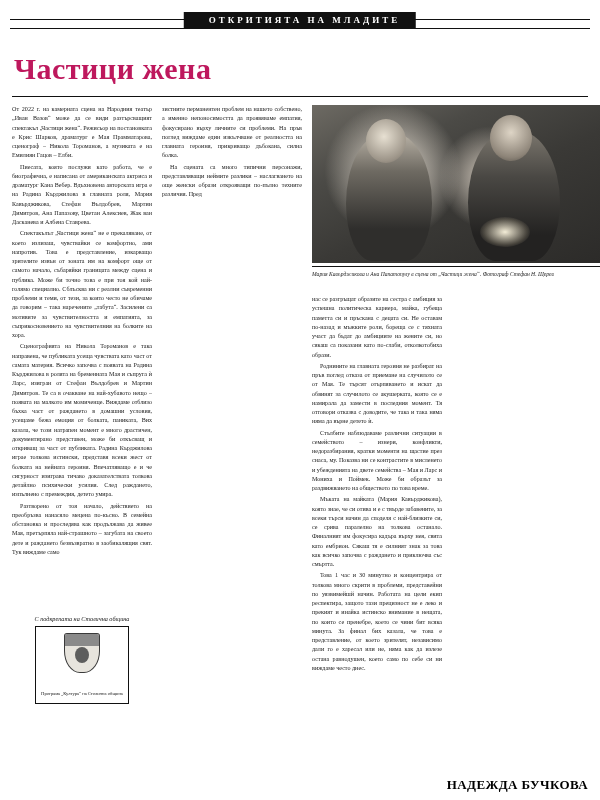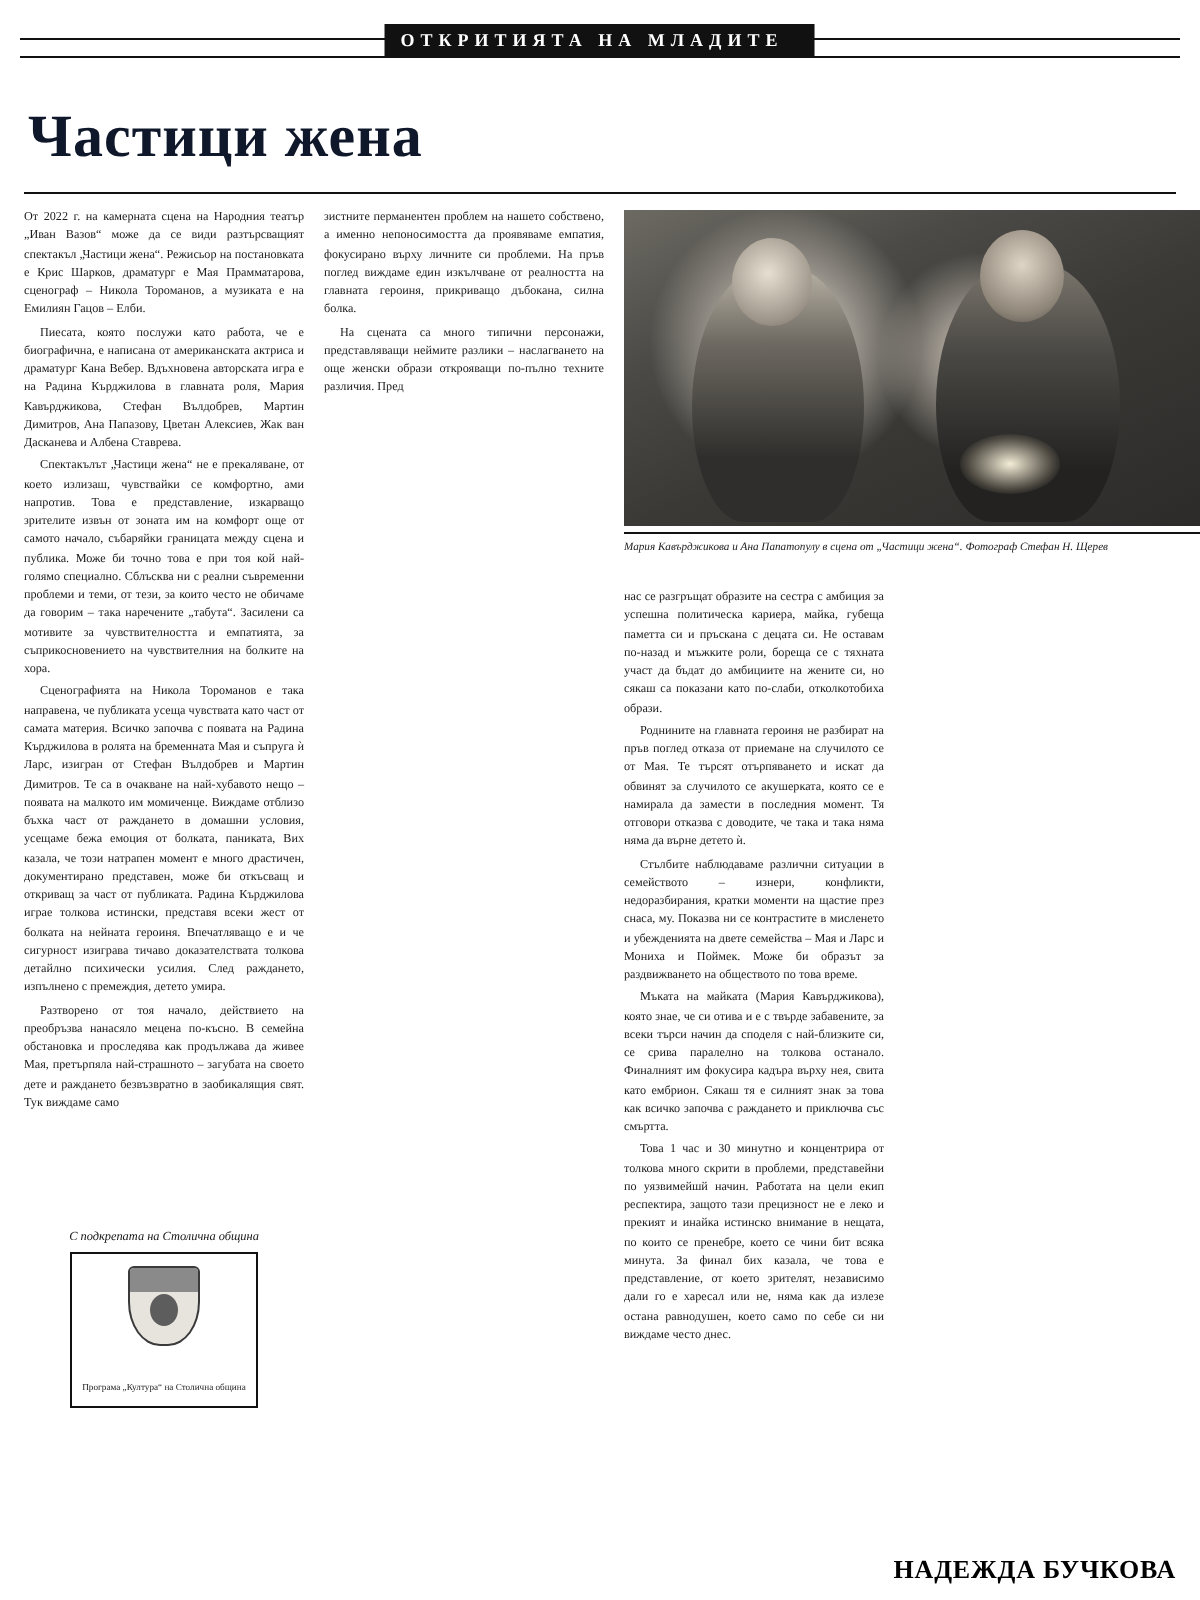--- a/index.html
+++ b/index.html
@@ -41,32 +41,32 @@
   .banner-box {
     position: absolute;
     left: 50%;
     transform: translateX(-50%);
     top: 4px;
     background: #111;
     color: #fff;
     font-family: "Liberation Serif", serif;
     font-size: 9px;
     letter-spacing: 3px;
-    padding: 3px 16px 3px 8px;
+    padding: 3px 16px 3px 25px;
     white-space: nowrap;
     font-weight: bold;
   }
   
   .headline {
     margin: 14px 0 10px 14px;
     font-family: "Liberation Serif", serif;
     font-weight: bold;
     font-size: 30px;
     letter-spacing: 0.5px;
-    color: #0f172a;
+    color: #be185d;
   }
   .head-rule {
     margin: 0 12px 8px 12px;
     height: 1px;
     background: #111;
   }
   
   .body-area {
     position: relative;
     margin: 0 12px;

